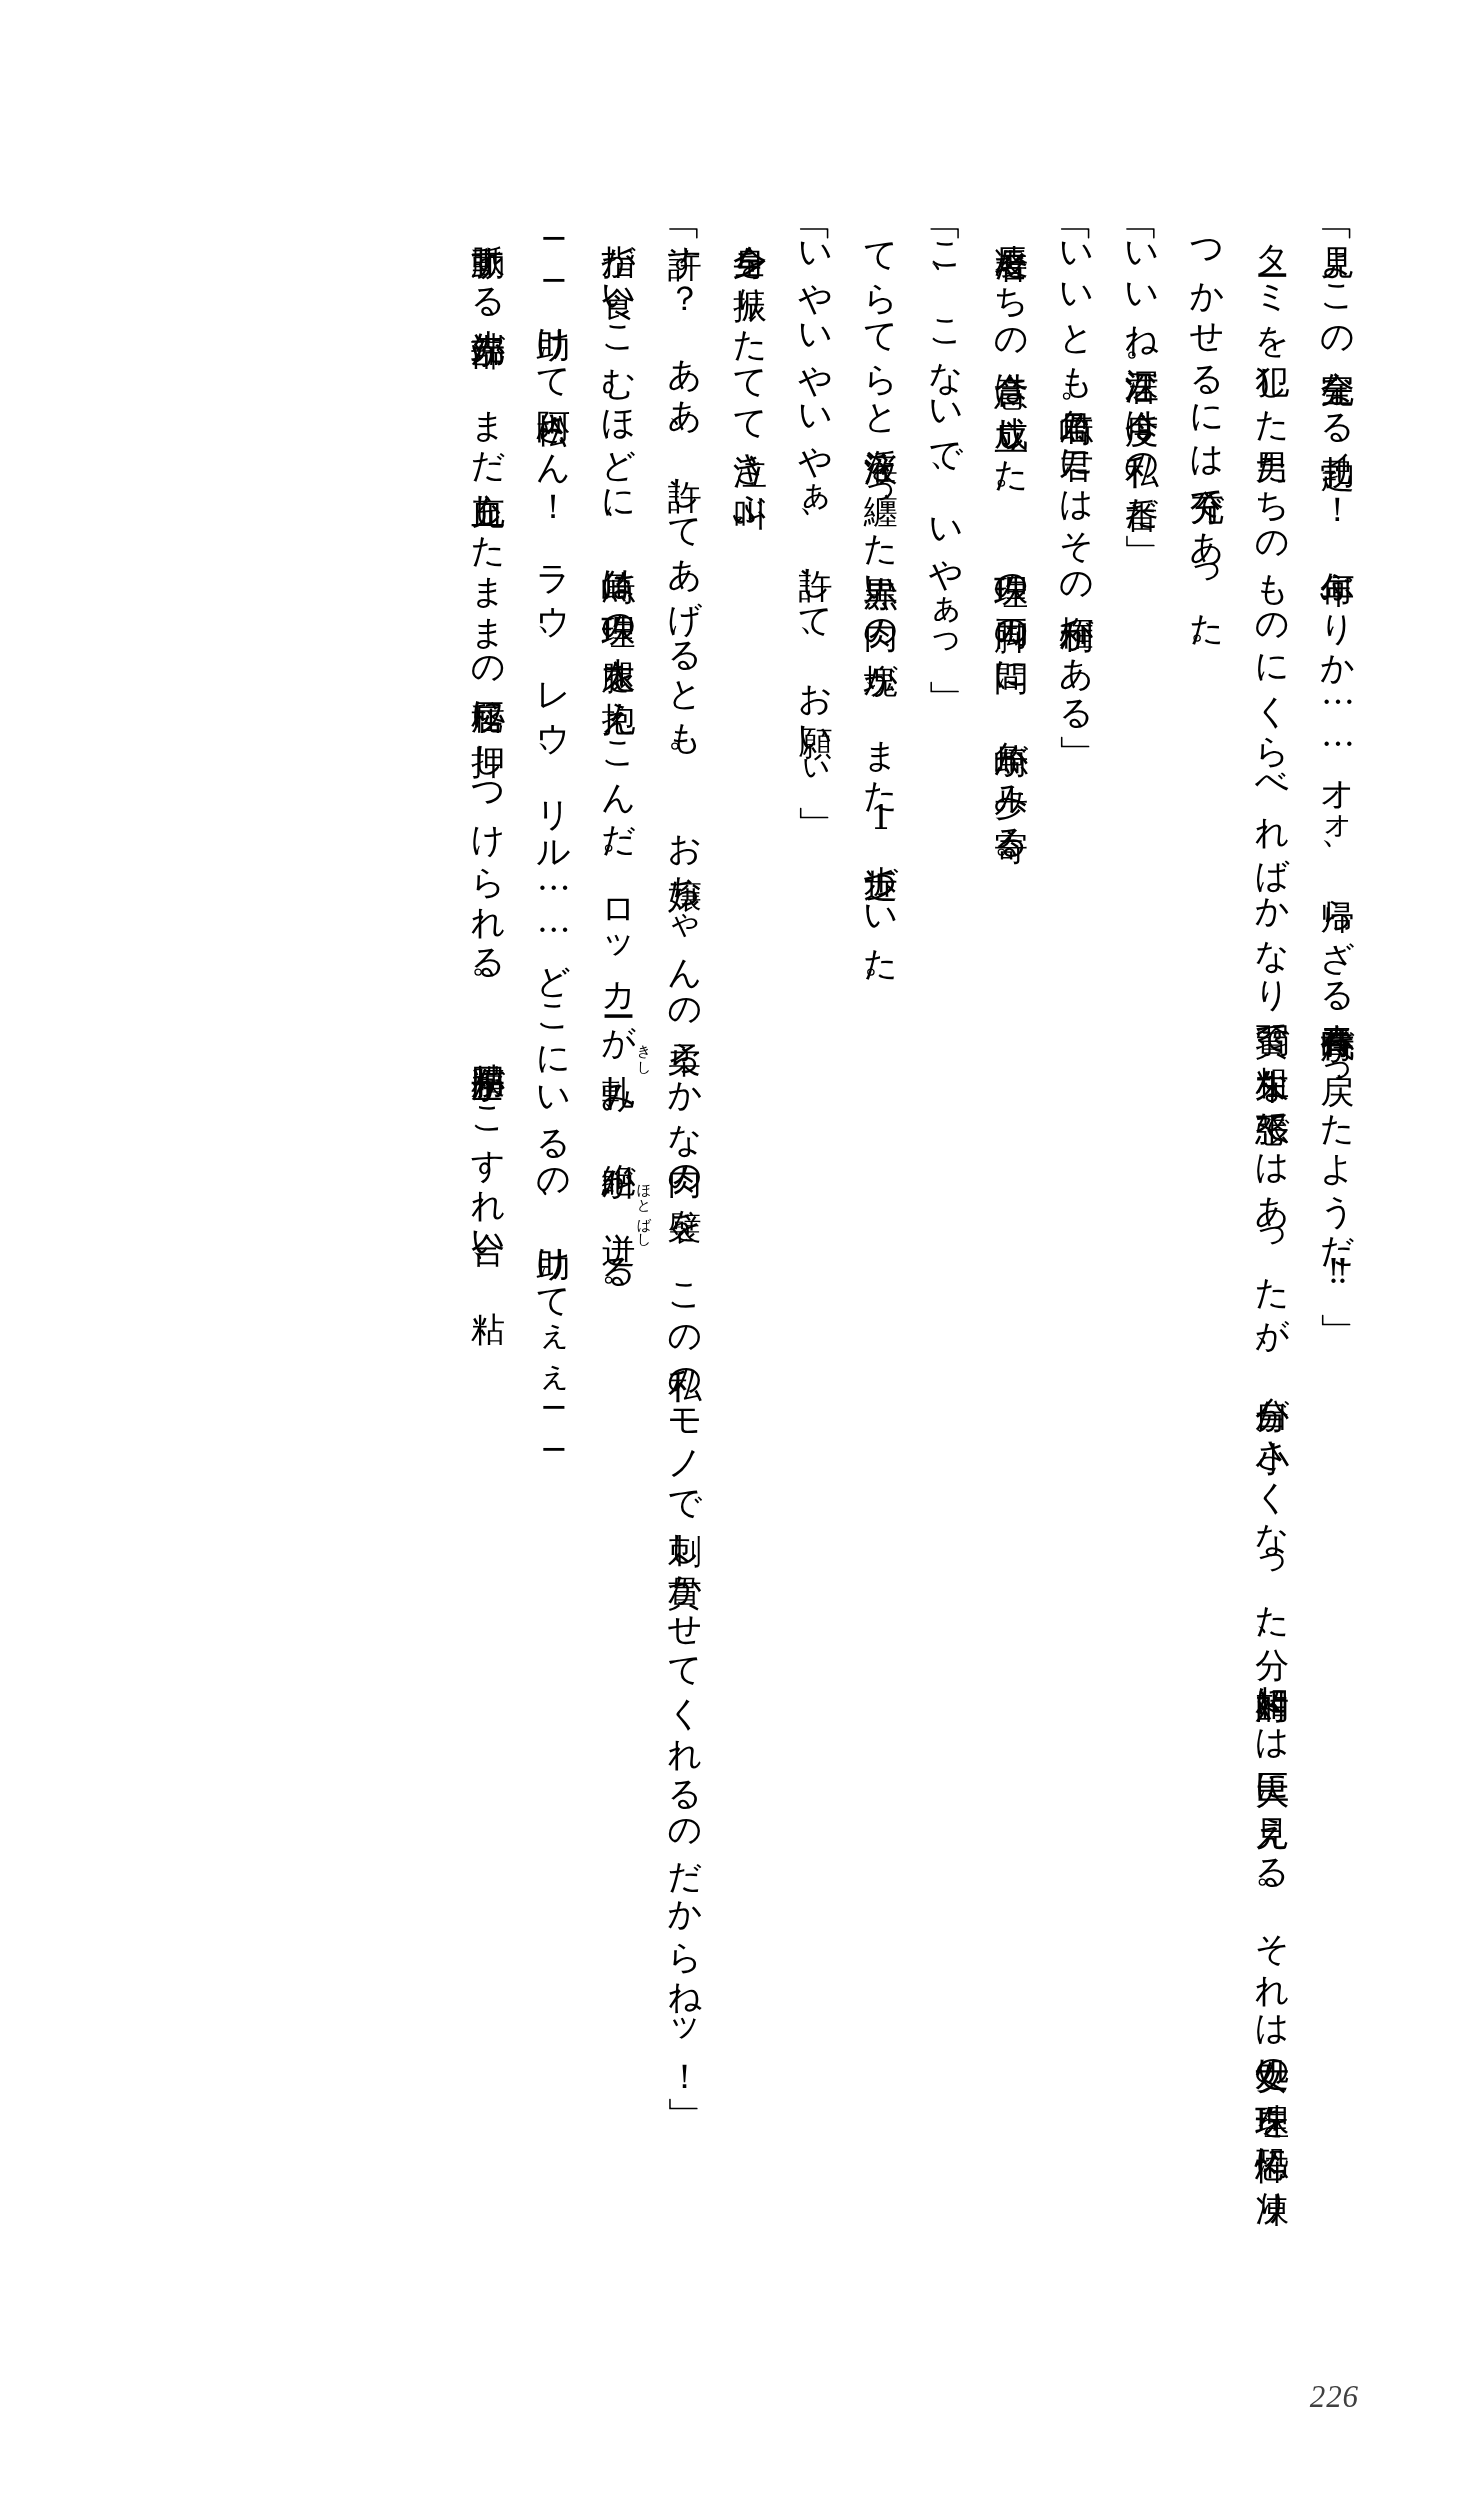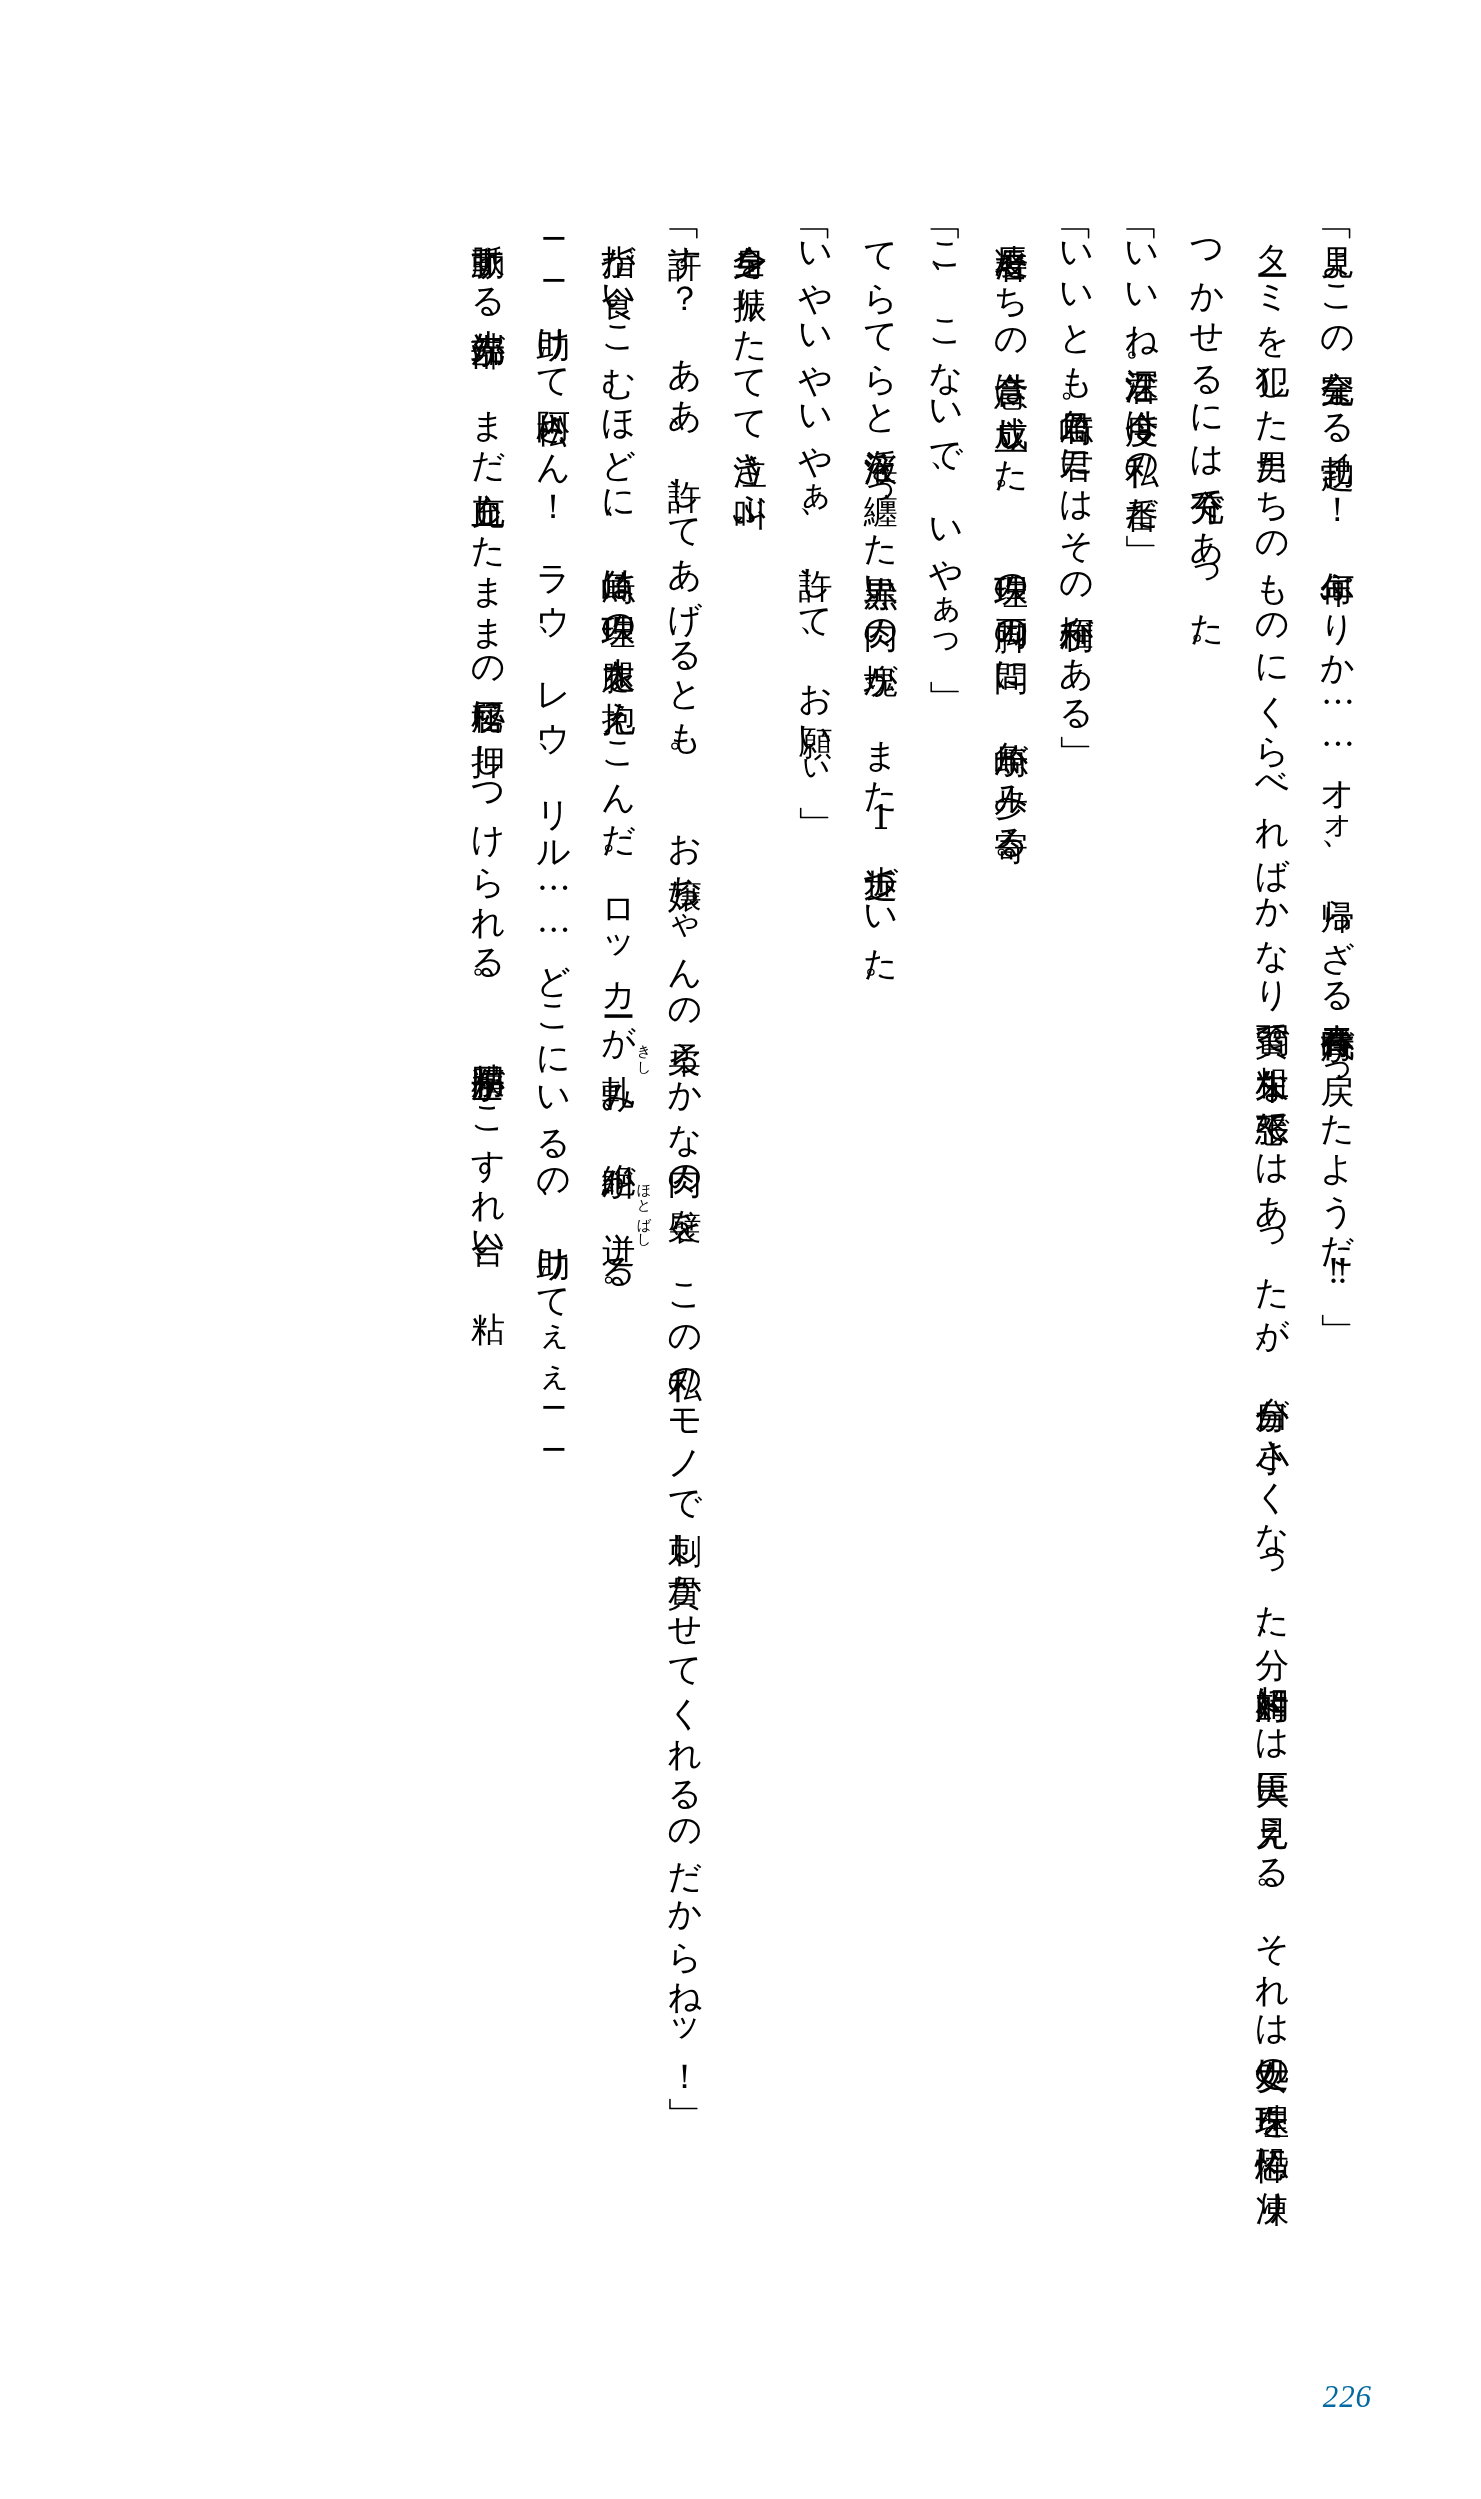--- a/index.html
+++ b/index.html
@@ -39,26 +39,26 @@
   }
   ruby {
     ruby-align: center;
   }
   ruby rt {
     font-size: 0.42em;
     letter-spacing: 0;
   }
   .page-number {
     position: absolute;
-    right: 109px;
+    right: 122px;
     bottom: 85px;
     font-family: "Liberation Serif", serif;
     font-style: italic;
     font-size: 31px;
-    color: #0369a1;
+    color: #404040;
     letter-spacing: 0.9px;
   }
 </style>
 </head>
 <body>
 
 <div class="page">
 
   <div class="text-block">
     <p>「見よこの完全なる勃起ィ！　何年ぶりか……オォ、帰らざる青春時代が戻ったようだ‼」</p>

